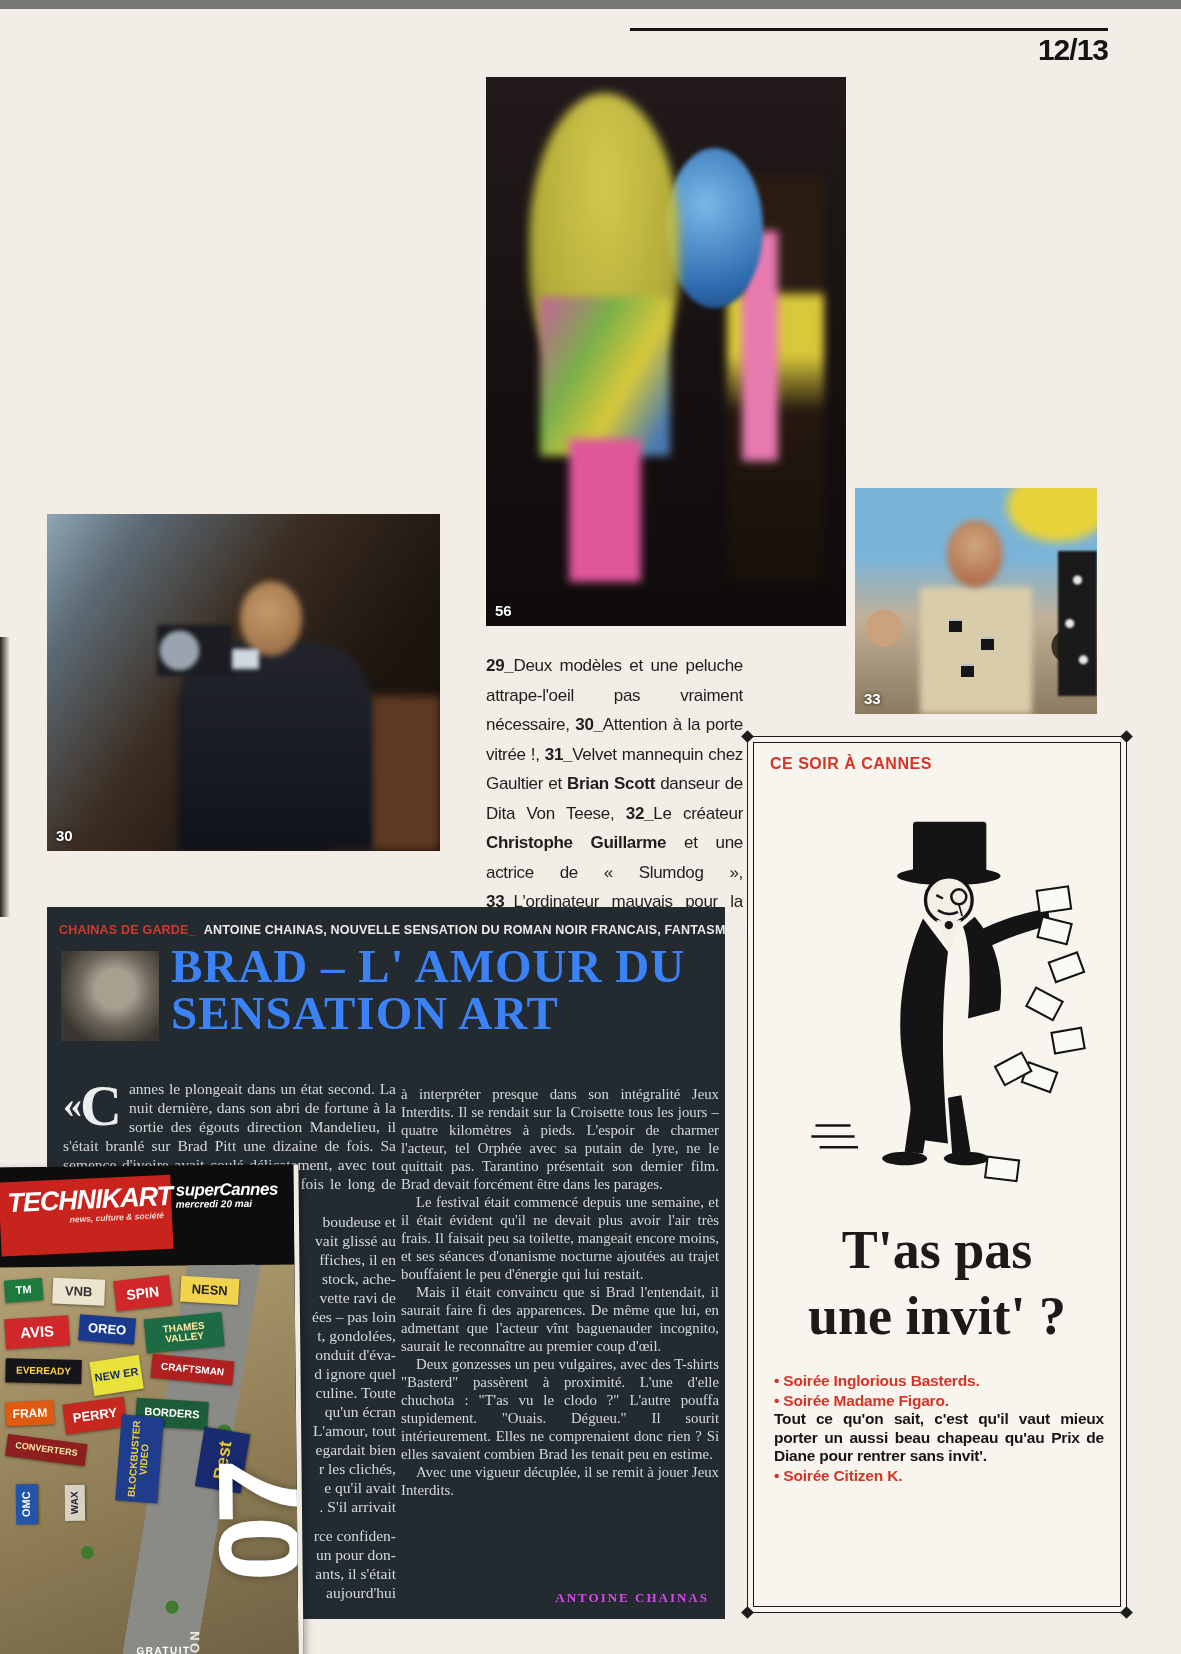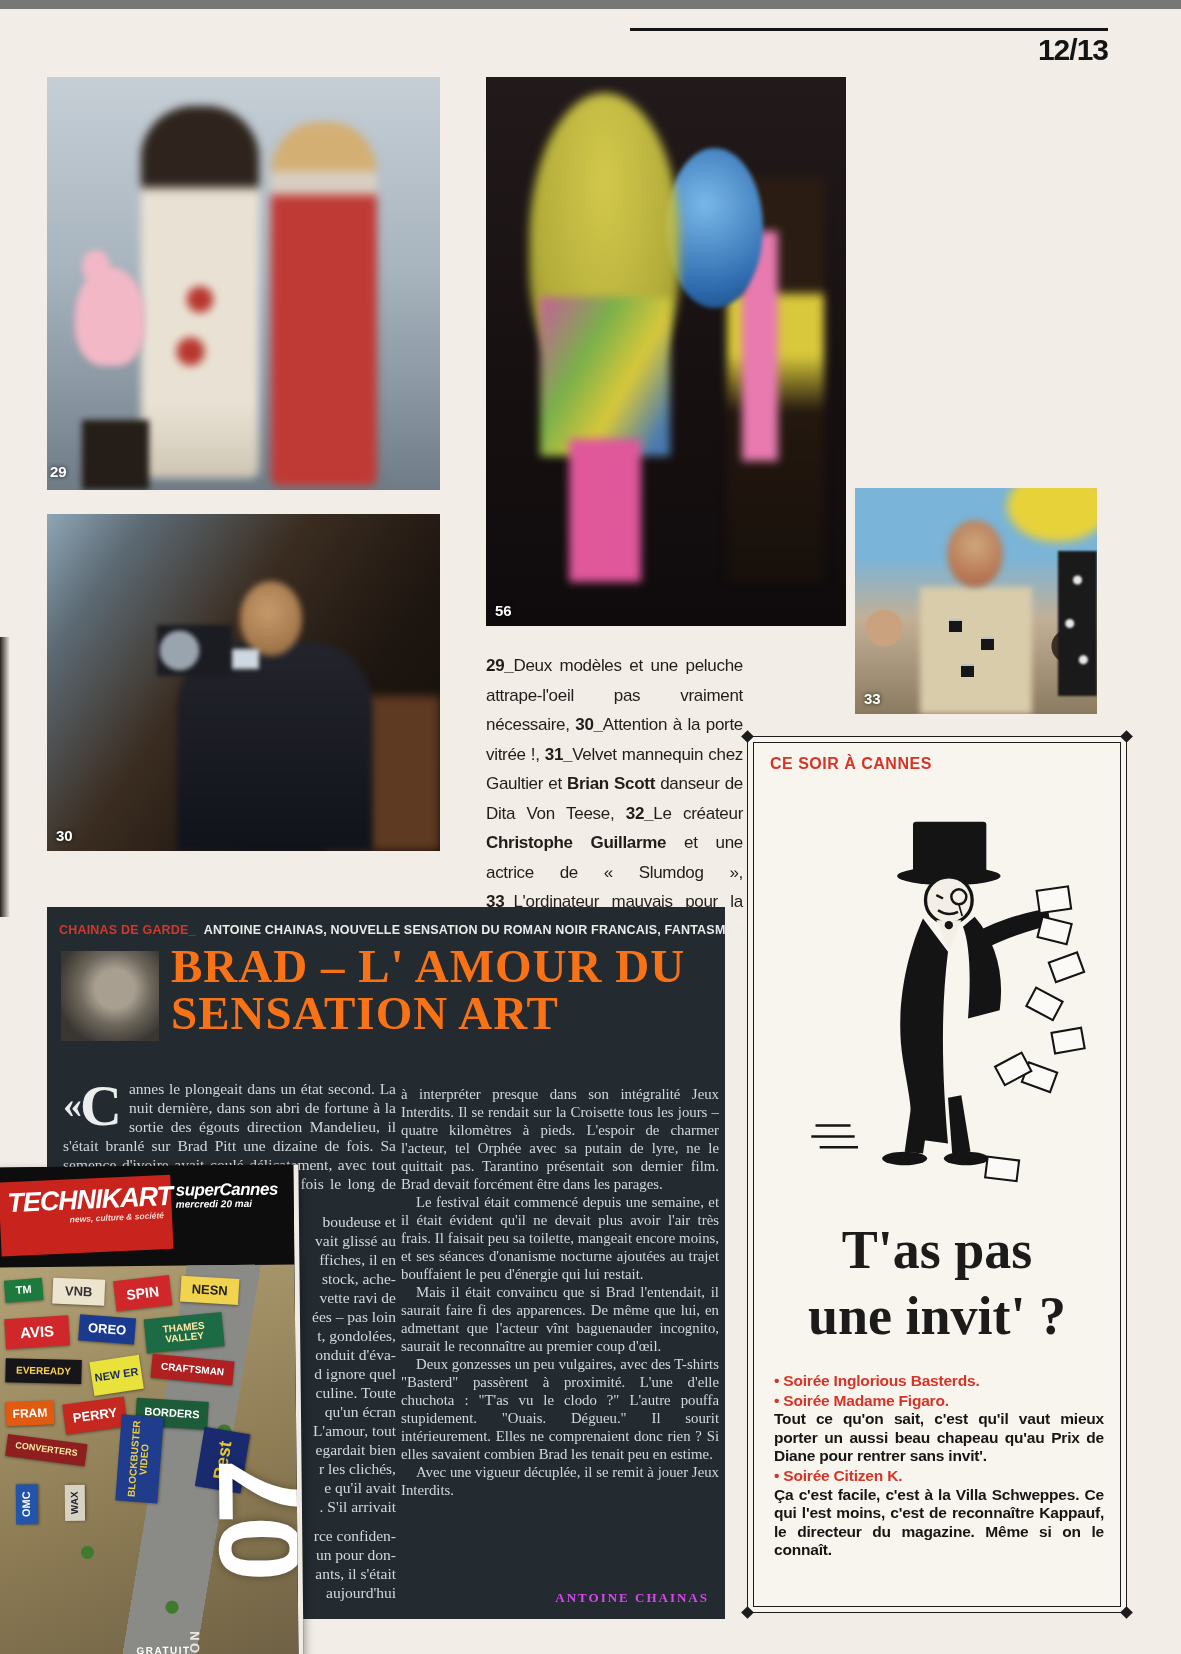--- a/index.html
+++ b/index.html
@@ -78,21 +78,21 @@
   
   .gutter{position:absolute;left:0;top:628px;width:10px;height:280px;
           background:linear-gradient(90deg,#2a241c,rgba(42,36,28,0));}
   
   #article{position:absolute;left:47px;top:898px;width:678px;height:712px;background:#232b31;color:#d3d8db;}
   .kicker{position:absolute;left:12px;top:15px;width:656px;font:bold 12.5px/16px var(--sans);
           letter-spacing:.2px;color:#ecebe8;white-space:nowrap;}
   .kicker .red{color:#d0392b;margin-right:8px;}
   .author-photo{position:absolute;left:14px;top:44px;width:98px;height:90px;
     background:radial-gradient(circle at 55% 42%,#a89f90 0 26%,#6e675c 48%,#3a3732 78%),#2c2a26;}
-  .title{position:absolute;left:124px;top:36px;width:550px;color:#f97316;
+  .title{position:absolute;left:124px;top:36px;width:550px;color:#3b82f6;
          font:bold 47px/47px var(--serif);letter-spacing:1px;}
   .col1{position:absolute;left:16px;top:172px;width:333px;font:15.5px/19px var(--serif);text-align:justify;}
   .dc{float:left;font:bold 58px/46px var(--serif);color:#eceeee;padding:2px 7px 0 0;}
   .dc .g{font-size:38px;letter-spacing:-5px;vertical-align:8px;margin-right:3px;}
   .frag{text-align:right;height:19px;overflow:hidden;}
   .frag.gap{height:10px;}
   .col2{position:absolute;left:354px;top:178px;width:318px;font:14.8px/18px var(--serif);text-align:justify;}
   .col2 p{margin:0;text-indent:15px;}
   .col2 p:first-child{text-indent:0;}
   .byline{position:absolute;right:16px;bottom:13px;font:bold 13px var(--serif);
@@ -138,28 +138,20 @@
   .gratuit{position:absolute;left:46%;bottom:7px;color:#fff;font:bold 10px var(--sans);letter-spacing:1.5px;}
 </style>
 </head>
 <body>
 
 <div id="page">
 
   <div class="top-rule"></div>
   <div class="folio">12/13</div>
 
-  <div class="photo" id="photo29">
-    <i class="p29-a"></i>
-    <i class="p29-b"></i>
-    <i class="p29-ear"></i>
-    <i class="p29-plush"></i>
-    <i class="p29-bag"></i>
-    <span class="photo-num" style="left:3px;bottom:10px">29</span>
-  </div>
 
   <div class="photo" id="photo30">
     <i class="p30-chair"></i>
     <i class="p30-body"></i>
     <i class="p30-face"></i>
     <i class="p30-collar"></i>
     <i class="p30-camera"></i>
     <span class="photo-num">30</span>
   </div>
 
@@ -273,21 +265,20 @@
         <rect x="238" y="420" width="38" height="25" transform="rotate(7 257 432)"></rect>
       </g>
     </svg>
     <div class="sb-title sb-t1">T'as pas</div>
     <div class="sb-title sb-t2">une invit' ?</div>
     <div class="listings">
         <div class="party-name">• Soirée Inglorious Basterds.</div>
         <div class="party-name">• Soirée Madame Figaro.</div>
         <div class="party-text">Tout ce qu'on sait, c'est qu'il vaut mieux porter un aussi beau chapeau qu'au Prix de Diane pour rentrer sans invit'.</div>
         <div class="party-name">• Soirée Citizen K.</div>
-        <div class="party-text">Ça c'est facile, c'est à la Villa Schweppes. Ce qui l'est moins, c'est de reconnaître Kappauf, le directeur du magazine. Même si on le connaît.</div>
       </div>
   </div>
 
   <div id="inset">
     <div class="inset-banner">
       <div class="red-box">
         <div class="tk-logo">TECHNIKART</div>
         <div class="tk-tag">news, culture &amp; société</div>
       </div>
       <div class="strip">

